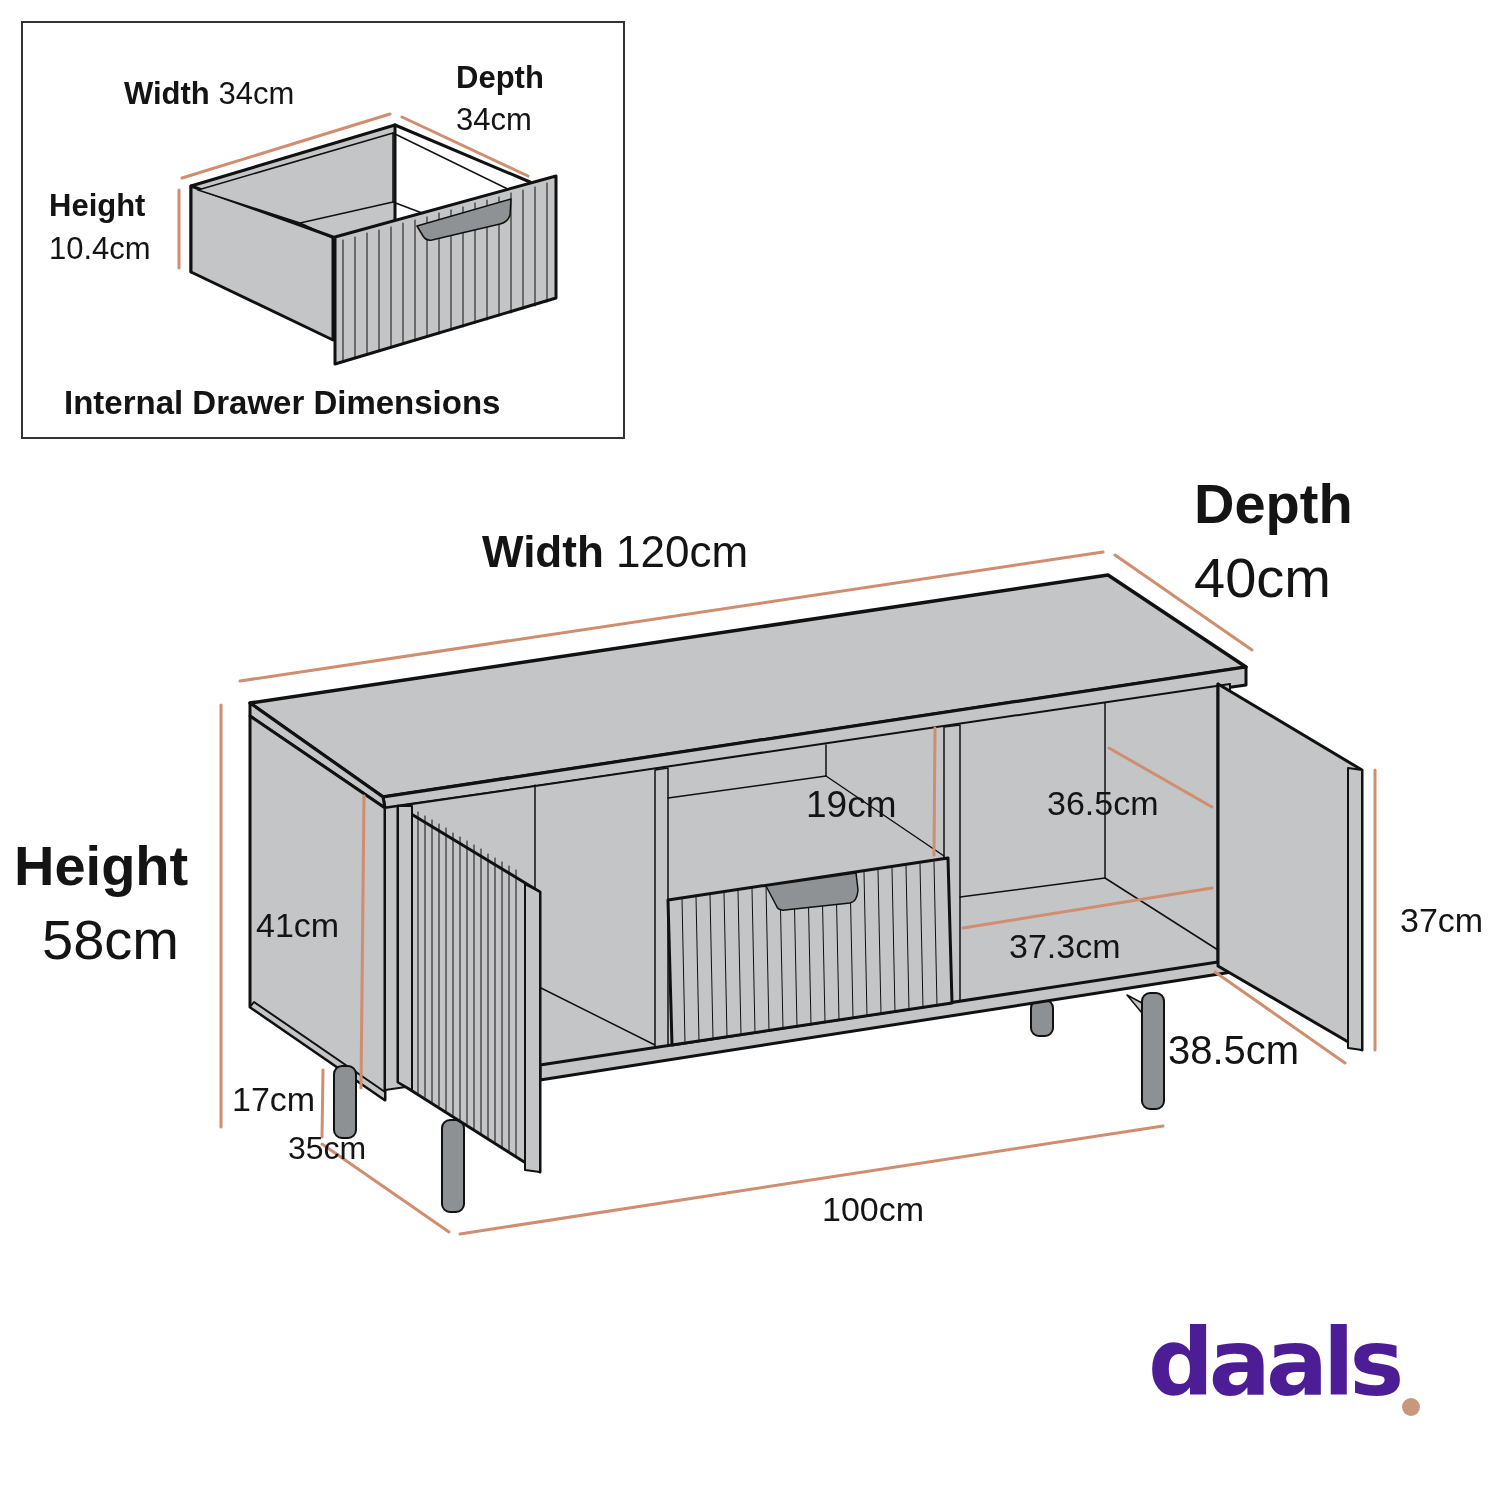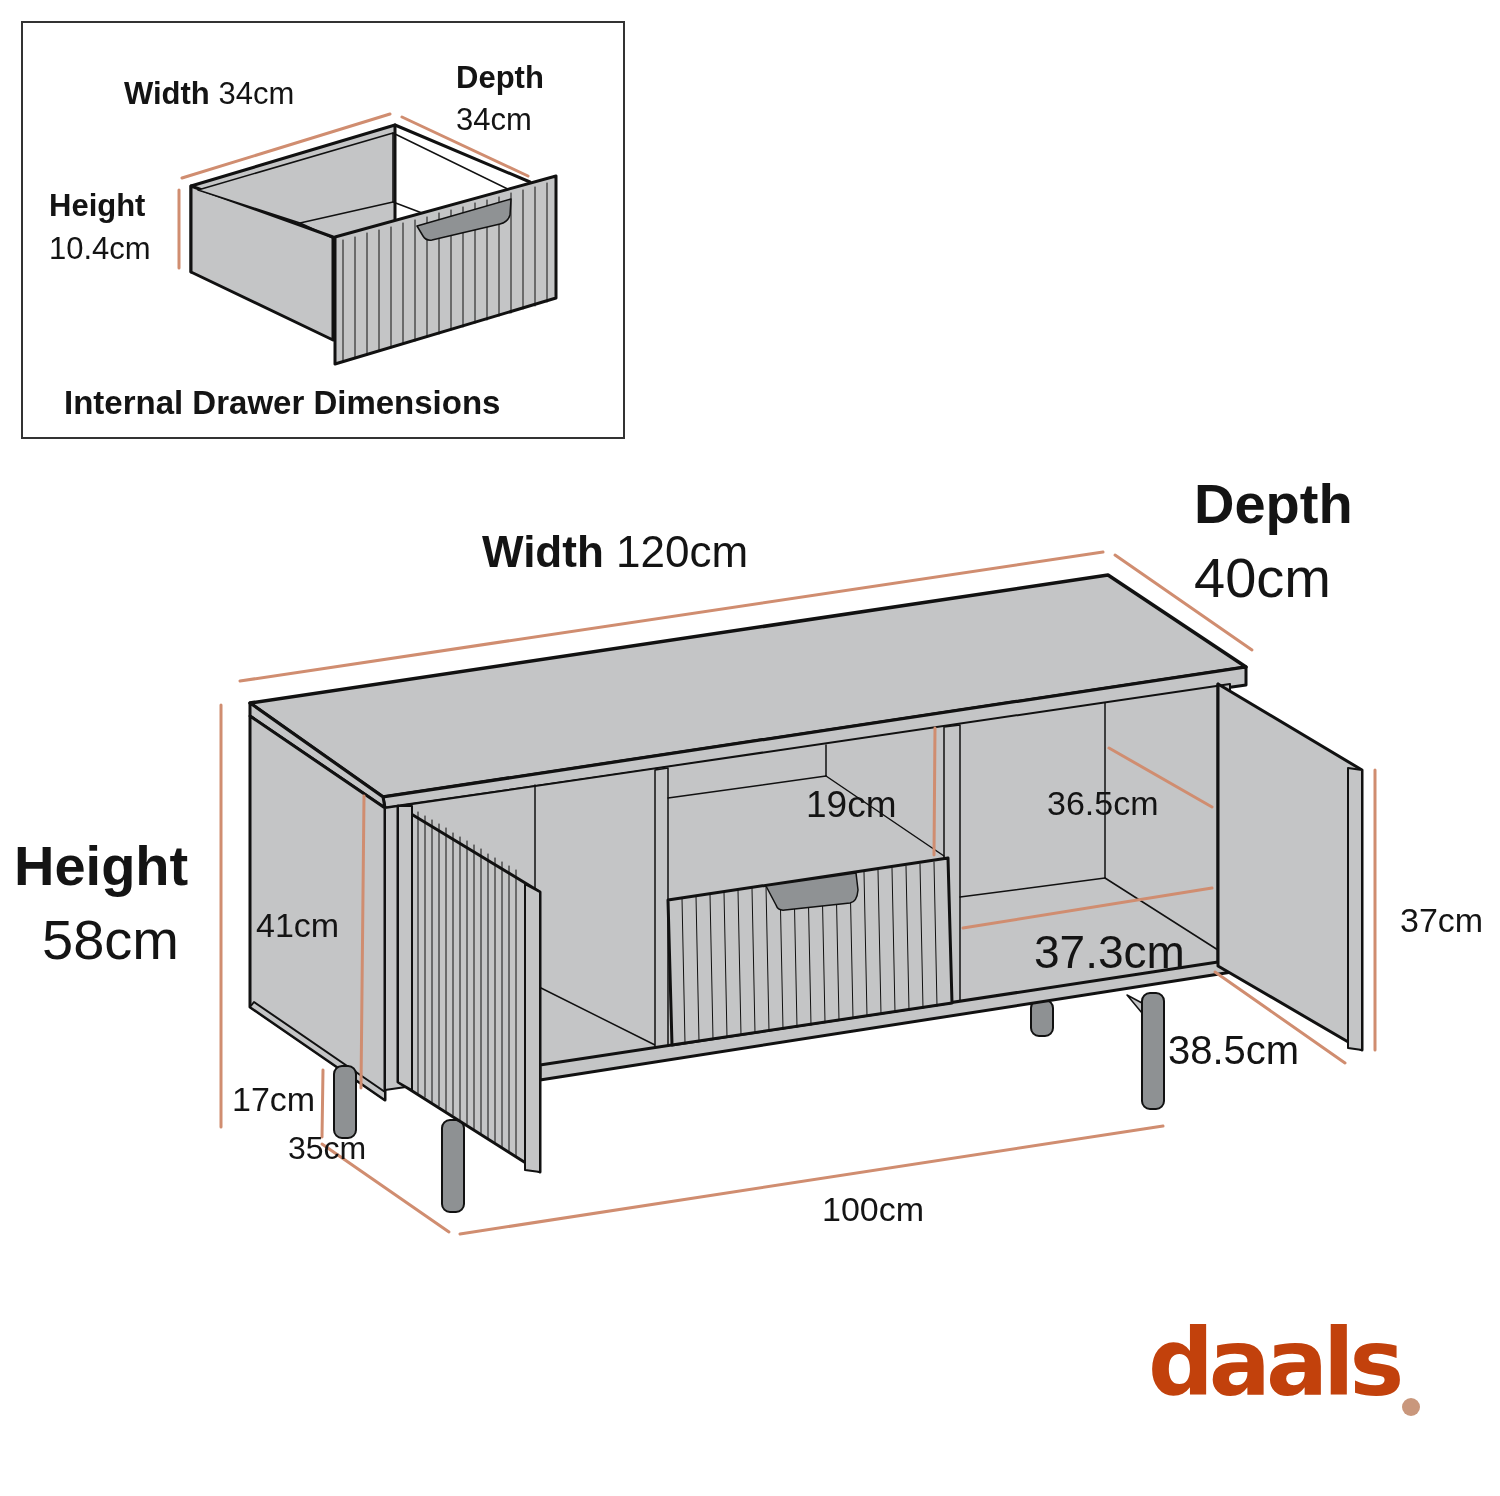--- a/index.html
+++ b/index.html
@@ -1,21 +1,21 @@
 <!DOCTYPE html>
 <html><head>
 <meta charset="utf-8">
 <style>
   html, body { margin:0; padding:0; background:#ffffff; }
   body { width:1500px; height:1496px; position:relative; overflow:hidden; font-family:"Liberation Sans", sans-serif; color:#111; }
   svg.drawing { position:absolute; left:0; top:0; }
   .lbl { position:absolute; white-space:nowrap; line-height:1; color:#141414; font-family:"Liberation Sans", sans-serif; }
   .b { font-weight:bold; }
   .inset-box { position:absolute; left:21px; top:21px; width:604px; height:418px; border:2px solid #333; box-sizing:border-box; }
-  .logo { position:absolute; left:1148px; top:1318px; font-family:"DejaVu Sans", sans-serif; font-weight:bold; font-size:92px; letter-spacing:-5px; color:#c2410c; line-height:1; }
+  .logo { position:absolute; left:1148px; top:1318px; font-family:"DejaVu Sans", sans-serif; font-weight:bold; font-size:92px; letter-spacing:-5px; color:#4c1d95; line-height:1; }
   .logo-dot { position:absolute; left:1402px; top:1398px; width:18px; height:18px; border-radius:50%; }
 </style>
 </head>
 <body>
 
 <div class="inset-box"></div>
 
 <svg class="drawing" width="1500" height="1496" viewBox="0 0 1500 1496">
   <g fill="none" stroke-linejoin="round" stroke-linecap="round">
 
@@ -181,18 +181,18 @@
 <div class="lbl" style="left:1194px;top:550px;font-size:56px;">40cm</div>
 <div class="lbl b" style="left:14px;top:838px;font-size:56px;">Height</div>
 <div class="lbl" style="left:14px;top:912px;font-size:56px;margin-left:28px;">58cm</div>
 
 <div class="lbl" style="left:256px;top:908px;font-size:34px;text-align:right;">41cm</div>
 <div class="lbl" style="left:224px;top:1082px;font-size:34px;margin-left:8px;">17cm</div>
 <div class="lbl" style="left:288px;top:1132px;font-size:32px;">35cm</div>
 <div class="lbl" style="left:822px;top:1192px;font-size:34px;">100cm</div>
 <div class="lbl" style="left:806px;top:786px;font-size:37px;">19cm</div>
 <div class="lbl" style="left:1047px;top:786px;font-size:34px;">36.5cm</div>
-<div class="lbl" style="left:1034px;top:929px;font-size:46px;">37.3cm</div>
+<div class="lbl" style="left:1009px;top:929px;font-size:34px;">37.3cm</div>
 <div class="lbl" style="left:1384px;top:903px;font-size:34px;margin-left:16px;">37cm</div>
 <div class="lbl" style="left:1168px;top:1030px;font-size:40px;">38.5cm</div>
 
 <div class="logo">daals</div>
 <div class="logo-dot" style="background:#c9977c;"></div>
 
 </body></html>

